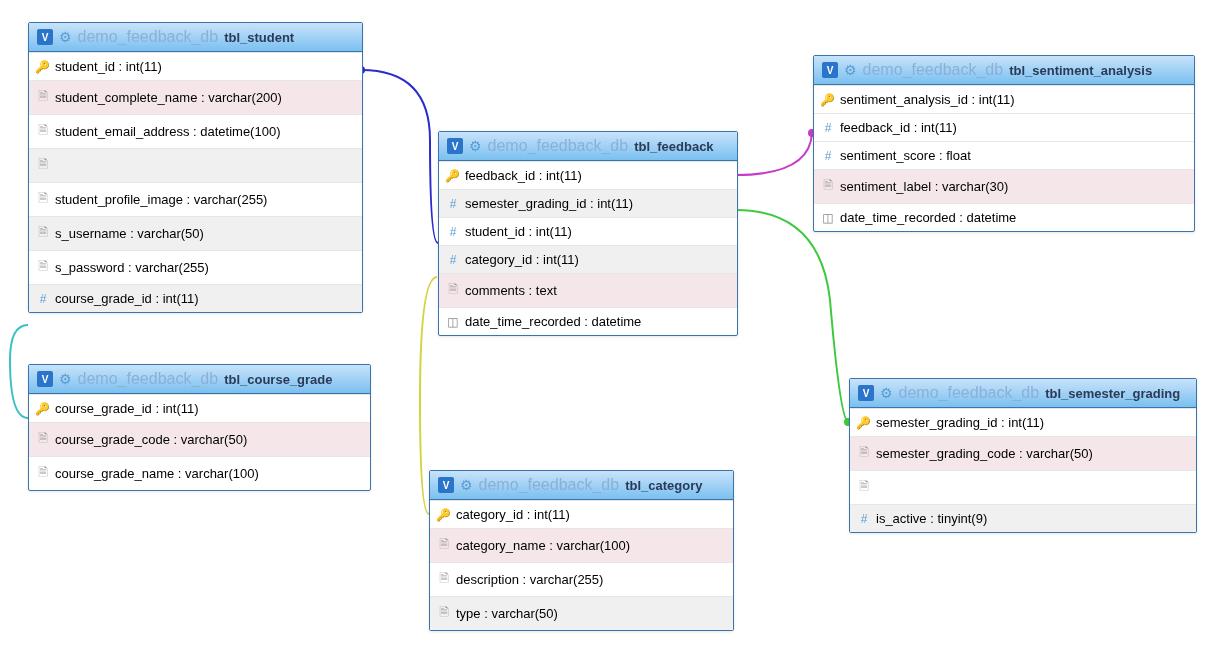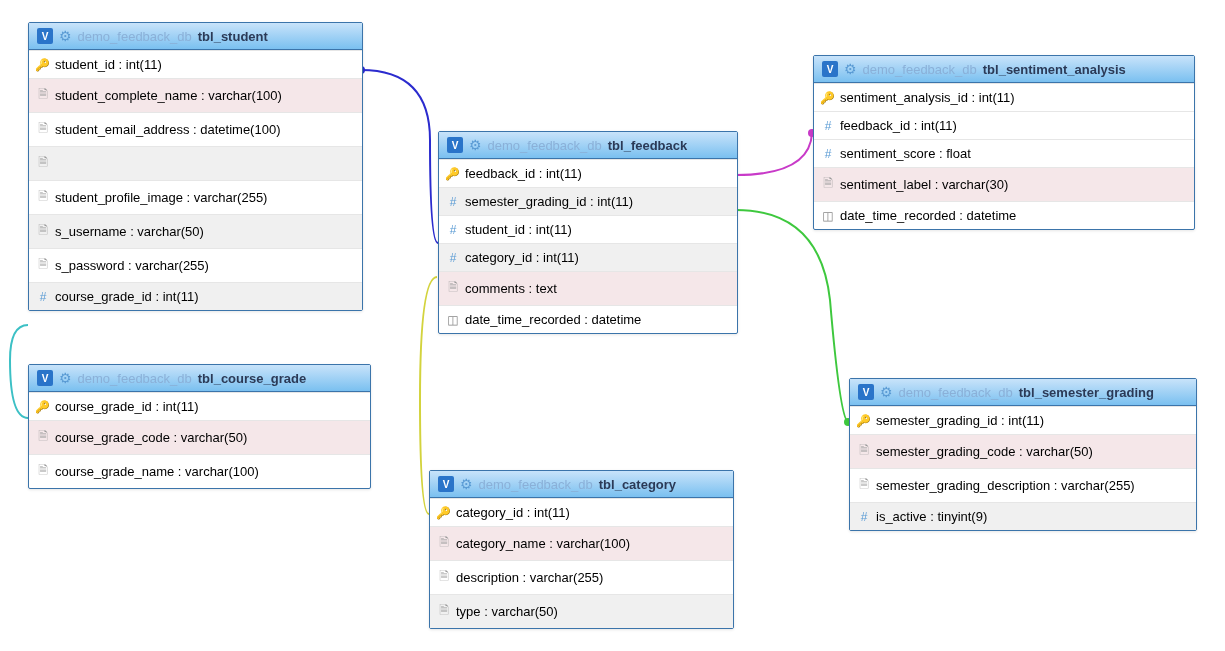--- a/index.html
+++ b/index.html
@@ -1,20 +1,20 @@
 <!DOCTYPE html>
 <html><head>
 <meta charset="utf-8">
 <style>
 body{font-family:Arial,sans-serif;font-size:13px;margin:0;background:#fff;position:relative;width:1225px;height:651px}
 .tbl{position:absolute;border:1px solid #3b74aa;border-radius:2px;background:#fff;box-shadow:0 1px 3px rgba(0,0,0,.1)}
 .tbl-hd{display:flex;align-items:center;gap:6px;padding:5px 8px;background:linear-gradient(#c8e3fa,#7ac0f0);border-bottom:1px solid #3b74aa}
 .tbl-hd .v-badge{display:inline-flex;align-items:center;justify-content:center;width:16px;height:16px;background:#2a74c9;color:#fff;font-weight:bold;font-size:10px;border-radius:2px}
 .tbl-hd .gear{color:#5a9bd4;font-size:14px}
-.tbl-hd .db{color:#8ab0d8;font-size:13px}
+.tbl-hd .db{color:#8ab0d8;font-size:16px}
 .tbl-hd .nm{color:#2b3a57;font-weight:bold}
 .rows{display:flex;flex-direction:column}
 .row{display:flex;align-items:center;gap:6px;padding:6px 8px;border-top:1px solid #e6e6e6}
 .row.alt{background:#f5e7e9}
 .row.gray{background:#f0f0f0}
 .row .ico{width:12px;display:inline-flex;justify-content:center;font-size:12px}
 .key{color:#d4a017}
 .txt{color:#9a9a9a}
 .hash{color:#5a9bd4}
 .dt{color:#888}
@@ -41,21 +41,21 @@
   <span class="db">demo_feedback_db</span>
   <span class="nm">tbl_student</span>
  </div>
  <div class="rows">
       <div class="row">
         <span class="ico key">🔑</span>
         <span>student_id : int(11)</span>
       </div>
       <div class="row alt">
         <span class="ico txt">🗎</span>
-        <span>student_complete_name : varchar(100)</span>
+        <span>student_complete_name : varchar(200)</span>
       </div>
       <div class="row">
         <span class="ico txt">🗎</span>
         <span>student_email_address : datetime(100)</span>
       </div>
       <div class="row gray">
         <span class="ico txt">🗎</span>
       </div>
       <div class="row">
         <span class="ico txt">🗎</span>
@@ -203,20 +203,19 @@
       <div class="row">
         <span class="ico key">🔑</span>
         <span>semester_grading_id : int(11)</span>
       </div>
       <div class="row alt">
         <span class="ico txt">🗎</span>
         <span>semester_grading_code : varchar(50)</span>
       </div>
       <div class="row">
         <span class="ico txt">🗎</span>
-        <span>semester_grading_description : varchar(255)</span>
       </div>
       <div class="row gray">
         <span class="ico hash">#</span>
         <span>is_active : tinyint(9)</span>
       </div>
     </div>
 </div>
 
 </body></html>

